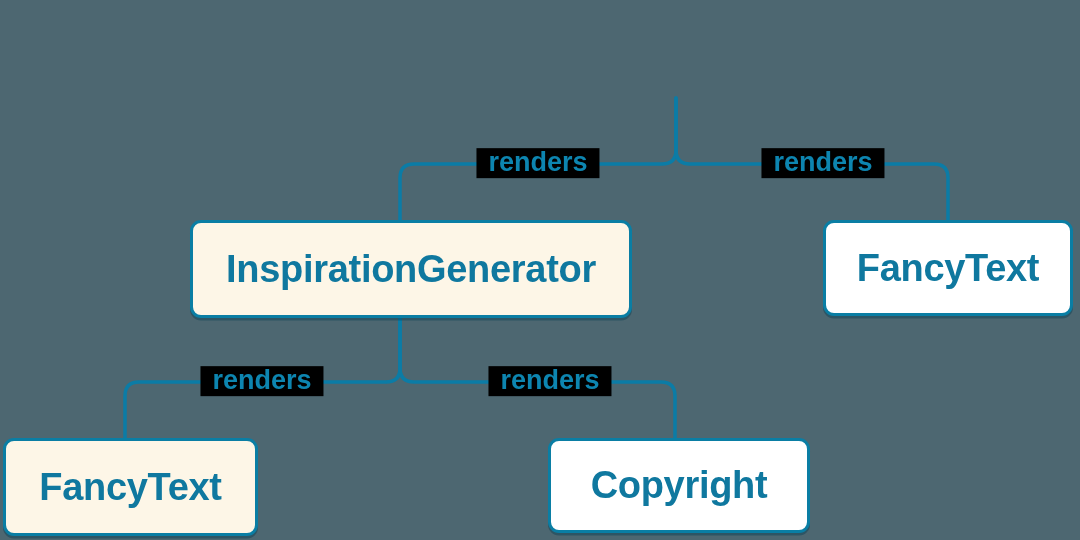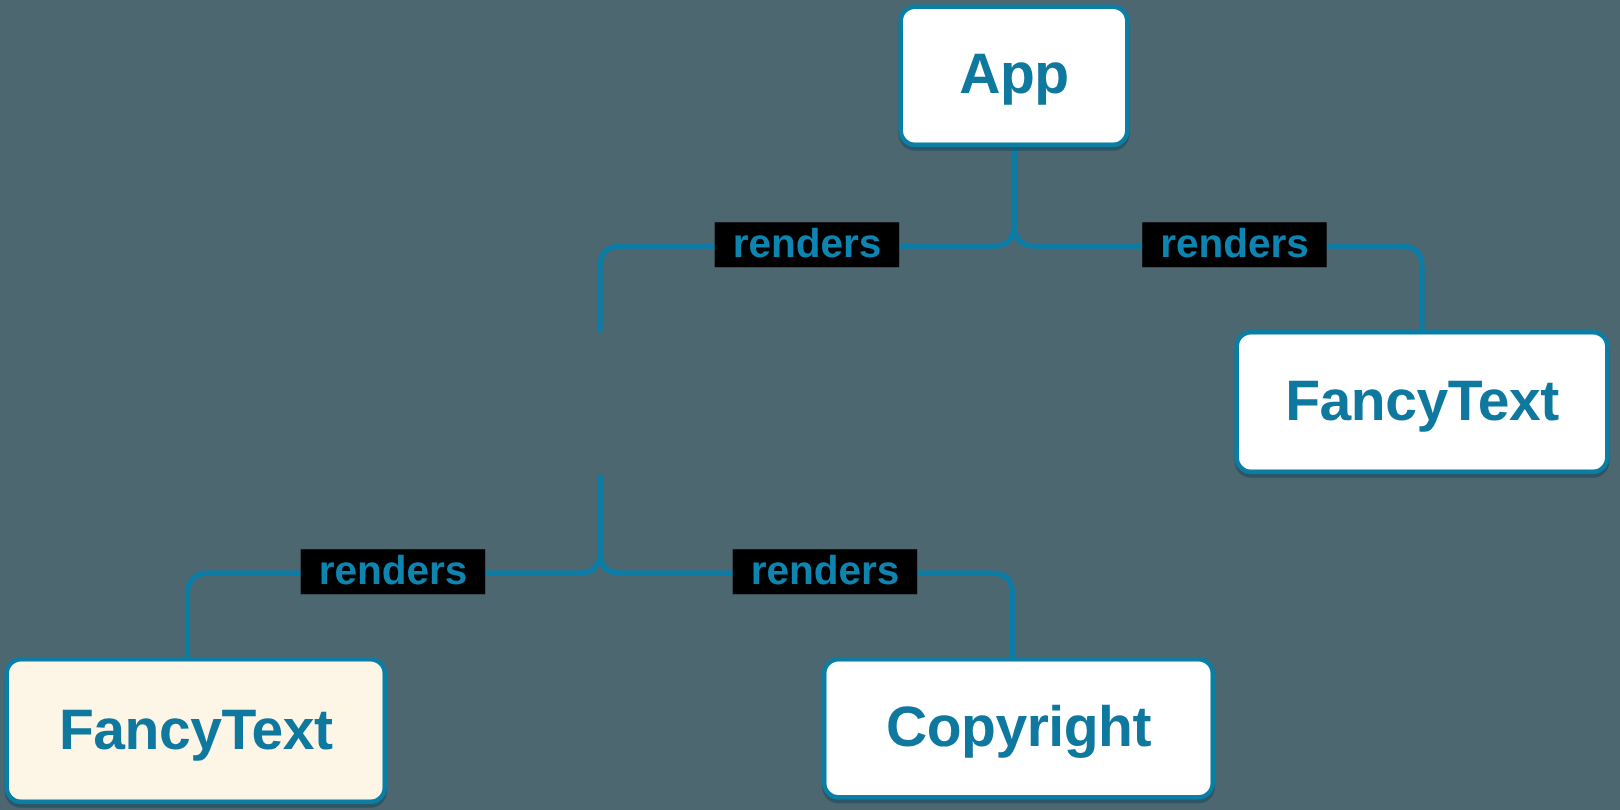--- a/index.html
+++ b/index.html
@@ -41,24 +41,24 @@
 
 <div class="stage">
 
   <svg class="edges-svg" viewBox="0 0 1080 540" aria-hidden="true">
     <path d="M 676 98 V 150 Q 676 164 662 164 H 414 Q 400 164 400 178 V 220"></path>
     <path d="M 676 98 V 150 Q 676 164 690 164 H 934 Q 948 164 948 178 V 220"></path>
     <path d="M 400 318 V 368 Q 400 382 386 382 H 139 Q 125 382 125 396 V 438"></path>
     <path d="M 400 318 V 368 Q 400 382 414 382 H 661 Q 675 382 675 396 V 438"></path>
   </svg>
 
-  <div class="node node-app">
-    <span>App</span>
+
+  <div class="node node-ig highlight">
+    <span>InspirationGenerator</span>
   </div>
-
 
   <div class="node node-ft-right">
     <span>FancyText</span>
   </div>
 
   <div class="node node-ft-left highlight">
     <span>FancyText</span>
   </div>
 
   <div class="node node-copyright">

